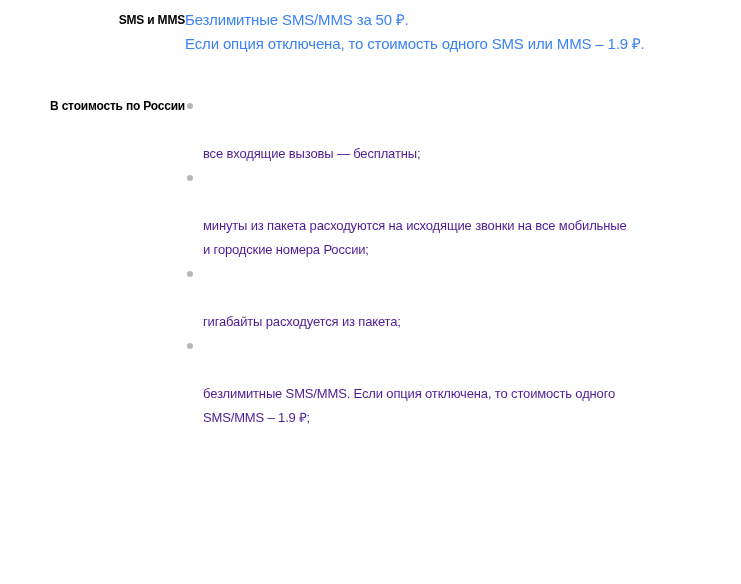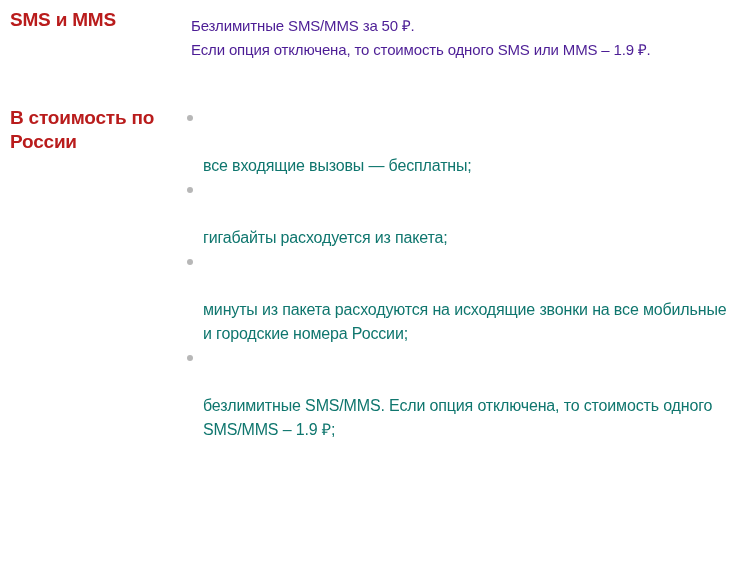--- a/index.html
+++ b/index.html
@@ -21,53 +21,54 @@
   .row {
     display: grid;
     grid-template-columns: 175px 1fr;
     align-items: start;
   }
   .row-sms {
     margin-bottom: 38px;
   }
   .label {
     margin: 0;
-    font-size: 19px;
+    font-size: 12px;
     font-weight: 700;
     line-height: 24px;
     letter-spacing: -0.2px;
-    color: #b91c1c;
+    color: #000000;
+    text-align: right;
   }
   .content {
     min-width: 0;
   }
   .para {
-    margin: 6px;
+    margin: 0;
     font-size: 15px;
     line-height: 24px;
     letter-spacing: -0.15px;
     white-space: pre-line;
-    color: #4c1d95;
+    color: #3b82f6;
   }
   .para + .para {
     margin-top: 24px;
   }
   .bullets {
     list-style: none;
     margin: 0;
     padding: 0;
   }
   .bullet {
     position: relative;
     padding-left: 18px;
-    font-size: 16px;
+    font-size: 13px;
     line-height: 24px;
     letter-spacing: -0.15px;
     white-space: pre-line;
-    color: #0f766e;
+    color: #4c1d95;
   }
   .dot {
     position: absolute;
     left: 2px;
     top: 9px;
     width: 6px;
     height: 6px;
     border-radius: 50%;
     background: #b7b7b7;
   }
@@ -89,26 +90,26 @@
     <h3 class="label">В стоимость по России</h3>
     <div class="content">
 
       <ul class="bullets">
         <li class="bullet">
           <span class="dot"></span>
           <span>все входящие вызовы — бесплатны;</span>
         </li>
         <li class="bullet">
           <span class="dot"></span>
-          <span>гигабайты расходуется из пакета;</span>
+          <span>минуты из пакета расходуются на исходящие звонки на все мобильные
+и городские номера России;</span>
         </li>
         <li class="bullet">
           <span class="dot"></span>
-          <span>минуты из пакета расходуются на исходящие звонки на все мобильные
-и городские номера России;</span>
+          <span>гигабайты расходуется из пакета;</span>
         </li>
         <li class="bullet">
           <span class="dot"></span>
           <span>безлимитные SMS/MMS. Если опция отключена, то стоимость одного
 SMS/MMS – 1.9 ₽;</span>
         </li>
 
       </ul>
 
     </div>

